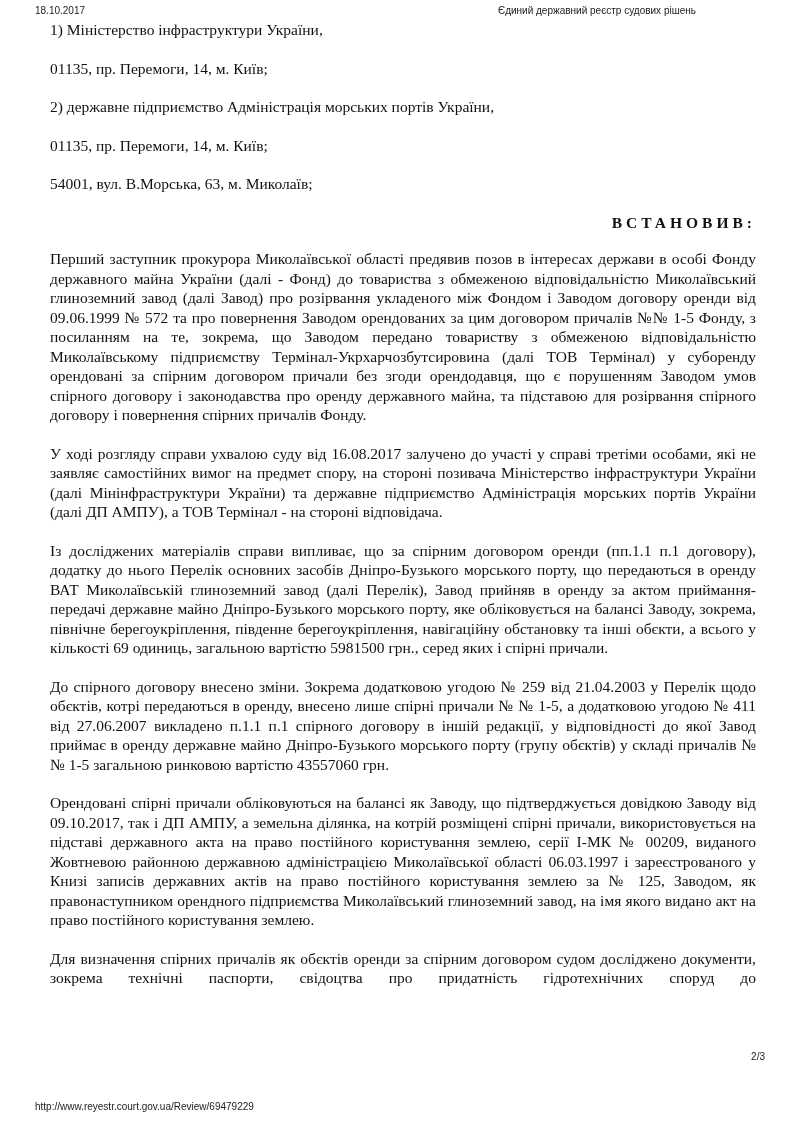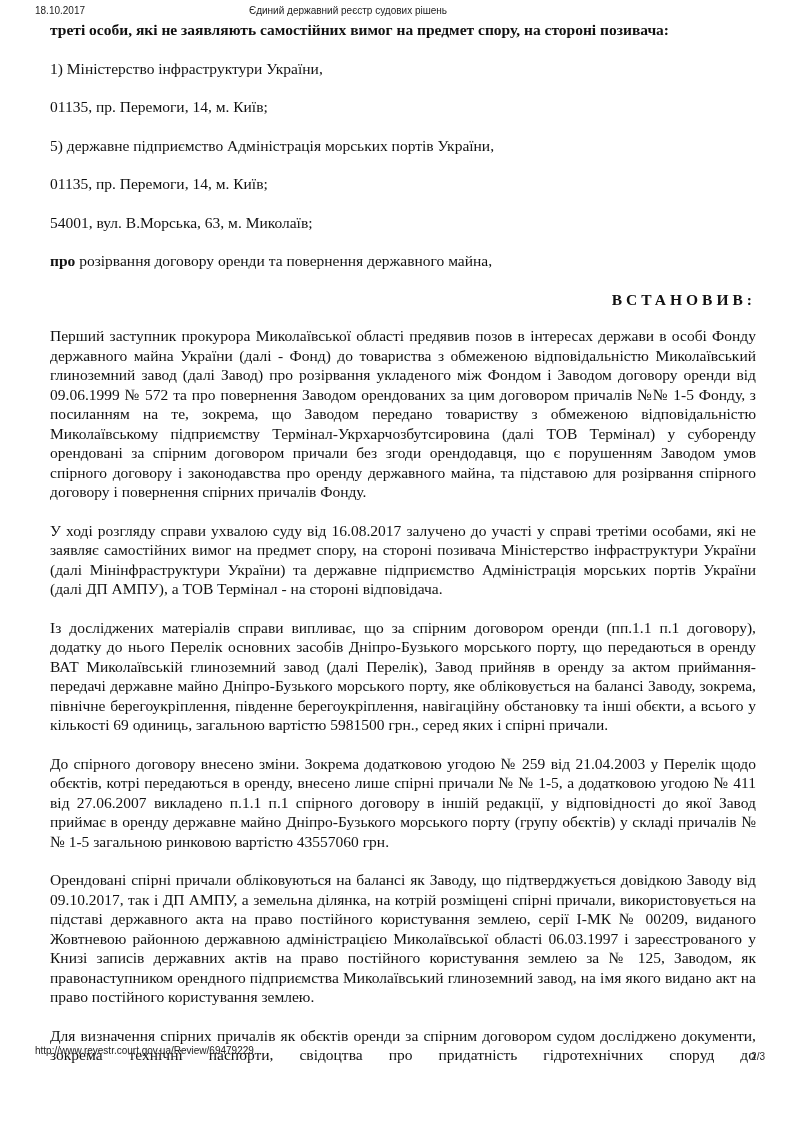--- a/index.html
+++ b/index.html
@@ -1,47 +1,43 @@
 <!DOCTYPE html>
 <html><head>
   <meta charset="utf-8">
   <style>
     html, body { margin: 0; padding: 0; background: #ffffff; }
     body { width: 800px; height: 1132px; position: relative; overflow: hidden; color: #111; }
     .hdr, .ftr { position: absolute; font-family: "Liberation Sans", sans-serif; font-size: 10px; color: #222; }
     .hdr-date { left: 35px; top: 5px; }
-    .hdr-title { left: 0; width: 696px; text-align: center; top: 5px; }
-    .ftr-url { left: 35px; top: 1045px; }
+    .hdr-title { left: 0; width: 696px; text-align: right; top: 5px; }
+    .ftr-url { left: 35px; top: 1101px; }
     .ftr-page { right: 35px; top: 1051px; }
     .content {
       position: absolute; left: 50px; top: 20px; width: 706px;
       font-family: "Liberation Serif", serif; font-size: 15.5px; line-height: 19.5px;
       text-align: justify;
     }
     .content p { margin: 0 0 19px 0; }
     .bold { font-weight: bold; }
     .heading { text-align: right; font-weight: bold; letter-spacing: 4px; margin: 0 0 17px 0 !important; }
     .justify-last { text-align-last: justify; }
   </style>
 </head>
 <body>
 
 <div class="hdr hdr-date">18.10.2017</div>
 <div class="hdr hdr-title">Єдиний державний реєстр судових рішень</div>
 
 <div class="content">
-  <p class="bold">треті особи, які не заявляють самостійних вимог на предмет спору, на стороні позивача:</p>
   <p>1) Міністерство інфраструктури України,</p>
   <p>01135, пр. Перемоги, 14, м. Київ;</p>
-  <p>5) державне підприємство Адміністрація морських портів України,</p>
+  <p>2) державне підприємство Адміністрація морських портів України,</p>
   <p>01135,  пр. Перемоги, 14, м. Київ;</p>
   <p>54001, вул. В.Морська, 63, м. Миколаїв;</p>
-  <p>
-    <span class="bold">про</span><span> розірвання договору оренди та повернення державного майна,</span>
-  </p>
   <p class="heading">ВСТАНОВИВ:</p>
   <p>Перший заступник прокурора Миколаївської області предявив позов в інтересах держави в особі Фонду державного майна України (далі - Фонд) до товариства з обмеженою відповідальністю Миколаївський глиноземний завод (далі Завод) про розірвання укладеного між Фондом і Заводом договору оренди від 09.06.1999 №  572 та про повернення Заводом орендованих за цим договором причалів №№ 1-5 Фонду, з посиланням на те, зокрема, що Заводом передано товариству з обмеженою відповідальністю Миколаївському підприємству Термінал-Укрхарчозбутсировина (далі ТОВ Термінал) у суборенду орендовані за спірним договором причали без згоди орендодавця, що є порушенням Заводом умов спірного договору і законодавства про оренду державного майна, та підставою для розірвання спірного договору і повернення спірних причалів Фонду.</p>
   <p>У ході розгляду справи ухвалою суду від 16.08.2017 залучено до участі у справі третіми особами, які не заявляє самостійних вимог на предмет спору, на стороні позивача Міністерство інфраструктури  України (далі Мінінфраструктури України) та державне підприємство Адміністрація морських портів України (далі ДП АМПУ), а ТОВ Термінал - на стороні відповідача.</p>
   <p>Із досліджених матеріалів  справи випливає, що за спірним договором оренди (пп.1.1 п.1 договору), додатку до нього Перелік основних засобів Дніпро-Бузького морського порту, що передаються в оренду ВАТ Миколаївській глиноземний завод  (далі Перелік), Завод прийняв в оренду за актом приймання-передачі державне майно Дніпро-Бузького морського порту, яке обліковується на балансі Заводу, зокрема, північне берегоукріплення, південне берегоукріплення, навігаційну обстановку та інші обєкти, а всього у кількості 69 одиниць, загальною вартістю 5981500 грн., серед яких і спірні причали.</p>
   <p>До спірного договору внесено зміни. Зокрема додатковою угодою №  259 від 21.04.2003 у Перелік щодо обєктів, котрі передаються в оренду, внесено лише спірні причали № №  1-5, а додатковою угодою № 411 від 27.06.2007 викладено п.1.1 п.1 спірного договору в іншій редакції, у відповідності до якої Завод приймає в оренду державне майно Дніпро-Бузького морського порту (групу обєктів) у складі причалів №№ 1-5 загальною ринковою вартістю 43557060 грн.</p>
   <p>Орендовані спірні причали обліковуються на балансі як Заводу, що підтверджується довідкою Заводу від 09.10.2017, так і ДП АМПУ, а земельна ділянка, на котрій розміщені спірні причали, використовується на підставі державного акта на право постійного користування землею, серії І-МК №   00209, виданого Жовтневою районною державною адміністрацією Миколаївської області 06.03.1997 і зареєстрованого у Книзі записів державних актів на право постійного користування землею за №   125, Заводом, як правонаступником орендного підприємства Миколаївський глиноземний завод, на імя якого видано акт на право постійного користування землею.</p>
   <p class="justify-last">Для визначення спірних причалів як обєктів оренди за спірним договором судом досліджено документи, зокрема технічні паспорти, свідоцтва про придатність гідротехнічних споруд до</p>
 </div>
 
 <div class="ftr ftr-url">http://www.reyestr.court.gov.ua/Review/69479229</div>

